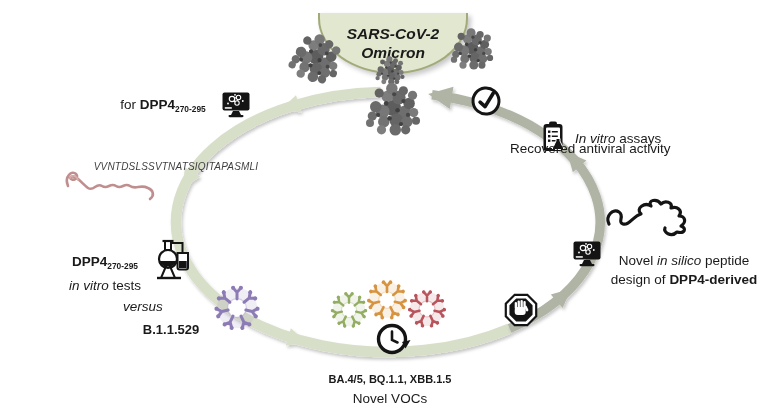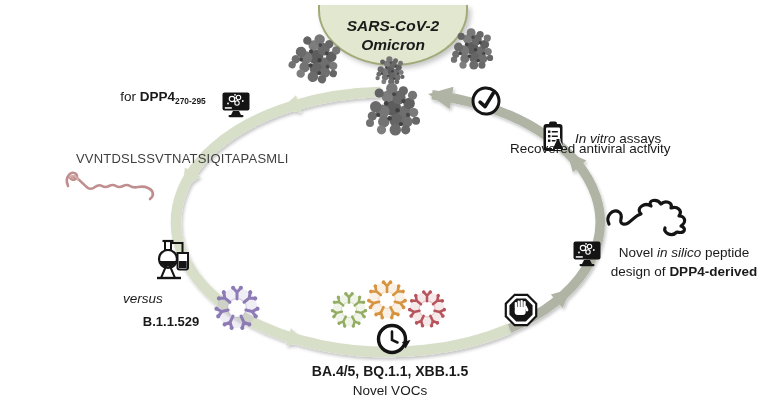--- a/index.html
+++ b/index.html
@@ -1,23 +1,23 @@
 <!DOCTYPE html>
 <html><head>
 <meta charset="utf-8">
 <style>
   html,body{margin:0;padding:0;background:#ffffff;}
   .fig{position:relative;width:768px;height:408px;background:#ffffff;overflow:hidden;
        font-family:"Liberation Sans",sans-serif;color:#1a1a1a;}
   .abs{position:absolute;}
   .txt{font-size:13.5px;line-height:19px;}
-  .c{text-align:center;}
+  .c{text-align:center;margin-top:8px;}
   .it{font-style:italic;}
   .b{font-weight:bold;}
-  .seq{color:#3f3f3f;font-size:13px;letter-spacing:.2px;line-height:13px;}
+  .seq{font-style:italic;color:#3f3f3f;font-size:10px;letter-spacing:.2px;line-height:13px;}
   sub.rng{font-size:.62em;font-weight:bold;vertical-align:-0.35em;letter-spacing:0;}
   .banner{background:#e2e7cf;border:2px solid #a2aa79;border-top:none;
           border-radius:0 0 78px 78px / 0 0 58px 58px;
           box-shadow:3px 3px 5px rgba(0,0,0,.22);}
   .banner div{font-size:15.5px;font-weight:bold;font-style:italic;line-height:19px;}
   svg{display:block;}
 </style>
 </head>
 <body>
 
@@ -185,29 +185,33 @@
     <use href="#virus" transform="translate(387,300) scale(1.15)" style="color:#d79440"></use>
     <use href="#virus" transform="translate(427,309) scale(1.1)" style="color:#b8545c"></use>
   </svg>
 
   <div class="abs txt c" style="left:88px;top:87px;width:150px;">
     <div><span>for </span><span class="b">DPP4</span><sub class="rng">270-295</sub></div>
   </div>
 
   <div class="abs seq c" style="left:76px;top:152px;width:200px;">VVNTDSLSSVTNATSIQITAPASMLI</div>
 
+  <div class="abs txt c" style="left:57px;top:244px;width:96px;">
+    <div><span class="b">DPP4</span><sub class="rng">270-295</sub></div>
+    <div><span class="it">in vitro</span><span> tests</span></div>
+  </div>
 
   <div class="abs txt it c" style="left:108px;top:289px;width:70px;">versus</div>
 
   <div class="abs txt c" style="left:97px;top:312px;width:148px;">
     <div class="b" style="font-size:13px;">B.1.1.529</div>
   </div>
 
   <div class="abs txt c" style="left:285px;top:362px;width:210px;">
-    <div class="b" style="font-size:14px;">BA.4/5, BQ.1.1, XBB.1.5</div>
+    <div class="b" style="font-size:11px;">BA.4/5, BQ.1.1, XBB.1.5</div>
     <div>Novel VOCs</div>
   </div>
 
 
 
   <div class="abs txt c" style="left:600px;top:243px;width:168px;">
     <div><span>Novel </span><span class="it">in silico</span><span> peptide</span></div>
     <div><span>design of </span><span class="b">DPP4-derived</span></div>
   </div>
 

